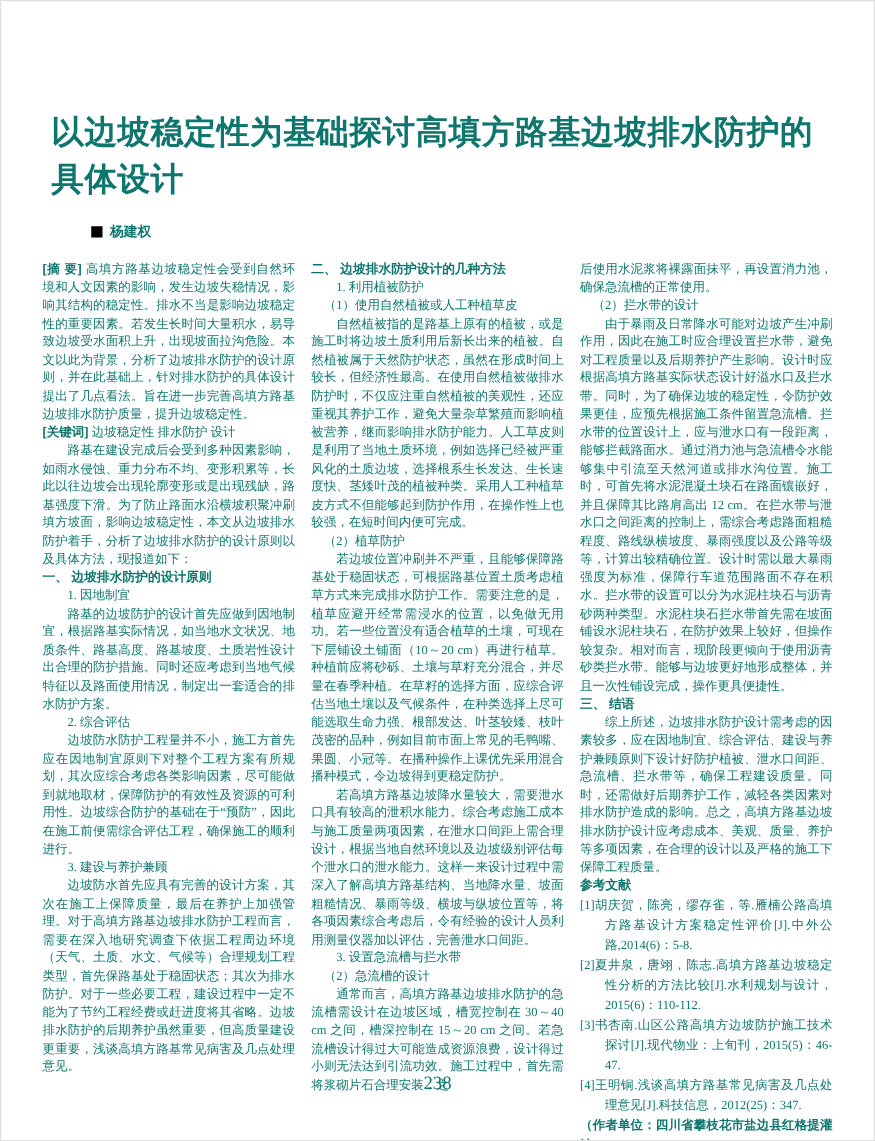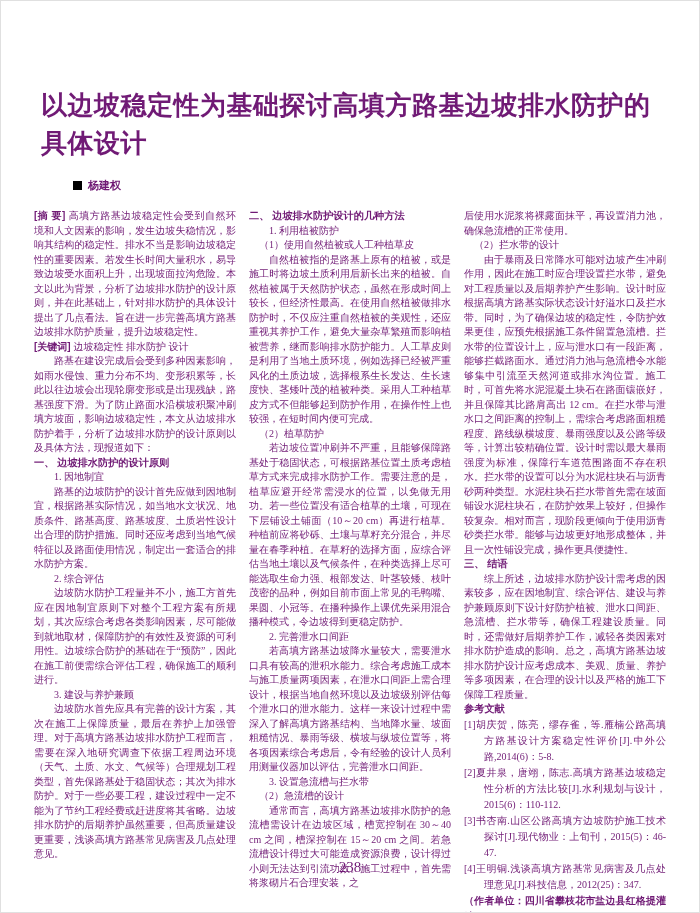--- a/index.html
+++ b/index.html
@@ -3,21 +3,21 @@
 <meta charset="utf-8">
 <style>
   html,body{margin:0;padding:0;background:#ffffff;}
   .page{
     position:relative;
     width:700px;height:913px;
     box-sizing:border-box;
     background:#ffffff;
     border:1px solid #e0e0e0;
     font-family:"Liberation Serif", serif;
-    color:#701a75;
+    color:#0f766e;
     overflow:hidden;
   }
   .title{
     margin:86px 33px 0 40px;
     max-width:632px;
     font-family:"Liberation Sans", sans-serif;
     font-weight:700;
     font-size:26px;
     line-height:1.45;
     letter-spacing:0.5px;
@@ -109,21 +109,20 @@
       <p class="para">边坡防水首先应具有完善的设计方案，其次在施工上保障质量，最后在养护上加强管理。对于高填方路基边坡排水防护工程而言，需要在深入地研究调查下依据工程周边环境（天气、土质、水文、气候等）合理规划工程类型，首先保路基处于稳固状态；其次为排水防护。对于一些必要工程，建设过程中一定不能为了节约工程经费或赶进度将其省略。边坡排水防护的后期养护虽然重要，但高质量建设更重要，浅谈高填方路基常见病害及几点处理意见。</p>
     </div>
 
     <div class="col">
       <p class="h">二、 边坡排水防护设计的几种方法</p>
       <p class="sub1">1. 利用植被防护</p>
       <p class="sub2">（1）使用自然植被或人工种植草皮</p>
       <p class="para">自然植被指的是路基上原有的植被，或是施工时将边坡土质利用后新长出来的植被。自然植被属于天然防护状态，虽然在形成时间上较长，但经济性最高。在使用自然植被做排水防护时，不仅应注重自然植被的美观性，还应重视其养护工作，避免大量杂草繁殖而影响植被营养，继而影响排水防护能力。人工草皮则是利用了当地土质环境，例如选择已经被严重风化的土质边坡，选择根系生长发达、生长速度快、茎矮叶茂的植被种类。采用人工种植草皮方式不但能够起到防护作用，在操作性上也较强，在短时间内便可完成。</p>
       <p class="sub2">（2）植草防护</p>
       <p class="para">若边坡位置冲刷并不严重，且能够保障路基处于稳固状态，可根据路基位置土质考虑植草方式来完成排水防护工作。需要注意的是，植草应避开经常需浸水的位置，以免做无用功。若一些位置没有适合植草的土壤，可现在下层铺设土铺面（10～20 cm）再进行植草。种植前应将砂砾、土壤与草籽充分混合，并尽量在春季种植。在草籽的选择方面，应综合评估当地土壤以及气候条件，在种类选择上尽可能选取生命力强、根部发达、叶茎较矮、枝叶茂密的品种，例如目前市面上常见的毛鸭嘴、果圆、小冠等。在播种操作上课优先采用混合播种模式，令边坡得到更稳定防护。</p>
-      <p class="sub1">2. 完善泄水口间距</p>
       <p class="para">若高填方路基边坡降水量较大，需要泄水口具有较高的泄积水能力。综合考虑施工成本与施工质量两项因素，在泄水口间距上需合理设计，根据当地自然环境以及边坡级别评估每个泄水口的泄水能力。这样一来设计过程中需深入了解高填方路基结构、当地降水量、坡面粗糙情况、暴雨等级、横坡与纵坡位置等，将各项因素综合考虑后，令有经验的设计人员利用测量仪器加以评估，完善泄水口间距。</p>
       <p class="sub1">3. 设置急流槽与拦水带</p>
       <p class="sub2">（2）急流槽的设计</p>
       <p class="para">通常而言，高填方路基边坡排水防护的急流槽需设计在边坡区域，槽宽控制在 30～40 cm 之间，槽深控制在 15～20 cm 之间。若急流槽设计得过大可能造成资源浪费，设计得过小则无法达到引流功效。施工过程中，首先需将浆砌片石合理安装，之</p>
     </div>
 
     <div class="col">
       <p class="noindent">后使用水泥浆将裸露面抹平，再设置消力池，确保急流槽的正常使用。</p>
       <p class="sub2">（2）拦水带的设计</p>
       <p class="para">由于暴雨及日常降水可能对边坡产生冲刷作用，因此在施工时应合理设置拦水带，避免对工程质量以及后期养护产生影响。设计时应根据高填方路基实际状态设计好溢水口及拦水带。同时，为了确保边坡的稳定性，令防护效果更佳，应预先根据施工条件留置急流槽。拦水带的位置设计上，应与泄水口有一段距离，能够拦截路面水。通过消力池与急流槽令水能够集中引流至天然河道或排水沟位置。施工时，可首先将水泥混凝土块石在路面镶嵌好，并且保障其比路肩高出 12 cm。在拦水带与泄水口之间距离的控制上，需综合考虑路面粗糙程度、路线纵横坡度、暴雨强度以及公路等级等，计算出较精确位置。设计时需以最大暴雨强度为标准，保障行车道范围路面不存在积水。拦水带的设置可以分为水泥柱块石与沥青砂两种类型。水泥柱块石拦水带首先需在坡面铺设水泥柱块石，在防护效果上较好，但操作较复杂。相对而言，现阶段更倾向于使用沥青砂类拦水带。能够与边坡更好地形成整体，并且一次性铺设完成，操作更具便捷性。</p>

